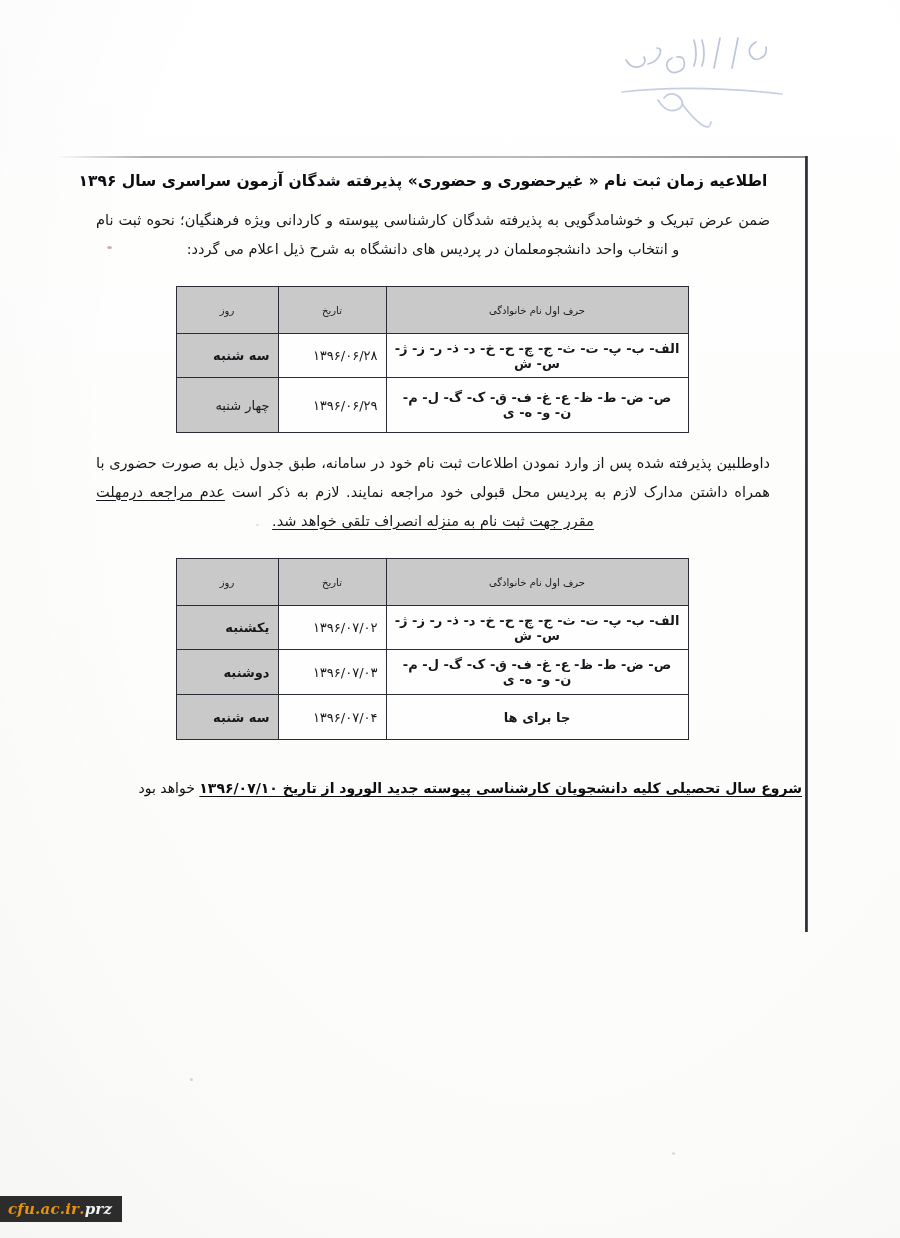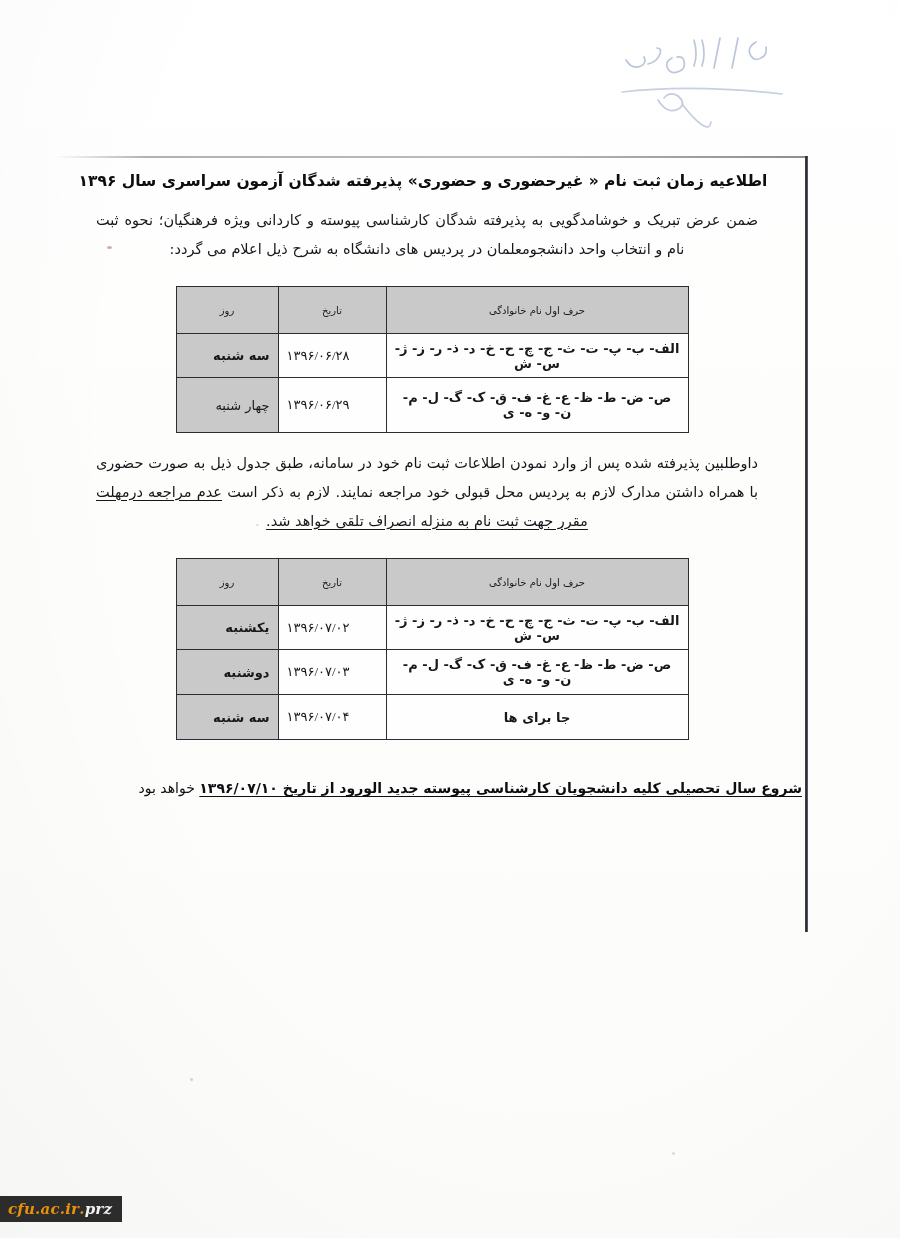--- a/index.html
+++ b/index.html
@@ -74,21 +74,21 @@
     margin: 12px 0 0 0;
     padding-right: 18px;
     color: #0d0e11;
   }
 
   .para {
     font-size: 14.5px;
     line-height: 2.0;
     text-align: justify;
     text-align-last: center;
-    margin: 16px 44px 0 34px;
+    margin: 16px 32px 0 34px;
     color: #15171b;
   }
 
   .note-bold {
     font-size: 15px;
     font-weight: bold;
     line-height: 2.1;
     text-align: justify;
     text-align-last: center;
     margin: 30px 12px 0 12px;
@@ -132,24 +132,23 @@
   table.sched col.c-letter { width: 302px; }
 
   td.day {
     background: #c9c9c9;
     text-align: right;
     font-weight: bold;
     font-size: 13.5px;
   }
   td.day.soft { font-weight: normal; }
   td.date {
-    text-align: left;
+    text-align: right;
     font-size: 13.5px;
     letter-spacing: .2px;
-    font-family: Liberation Serif, serif;
   }
   td.letters {
     text-align: center;
     font-size: 12.5px;
     letter-spacing: .4px;
     direction: rtl;
     font-weight: bold;
   }
   tr.r1 td { height: 43px; }
   tr.r2 td { height: 54px; }

